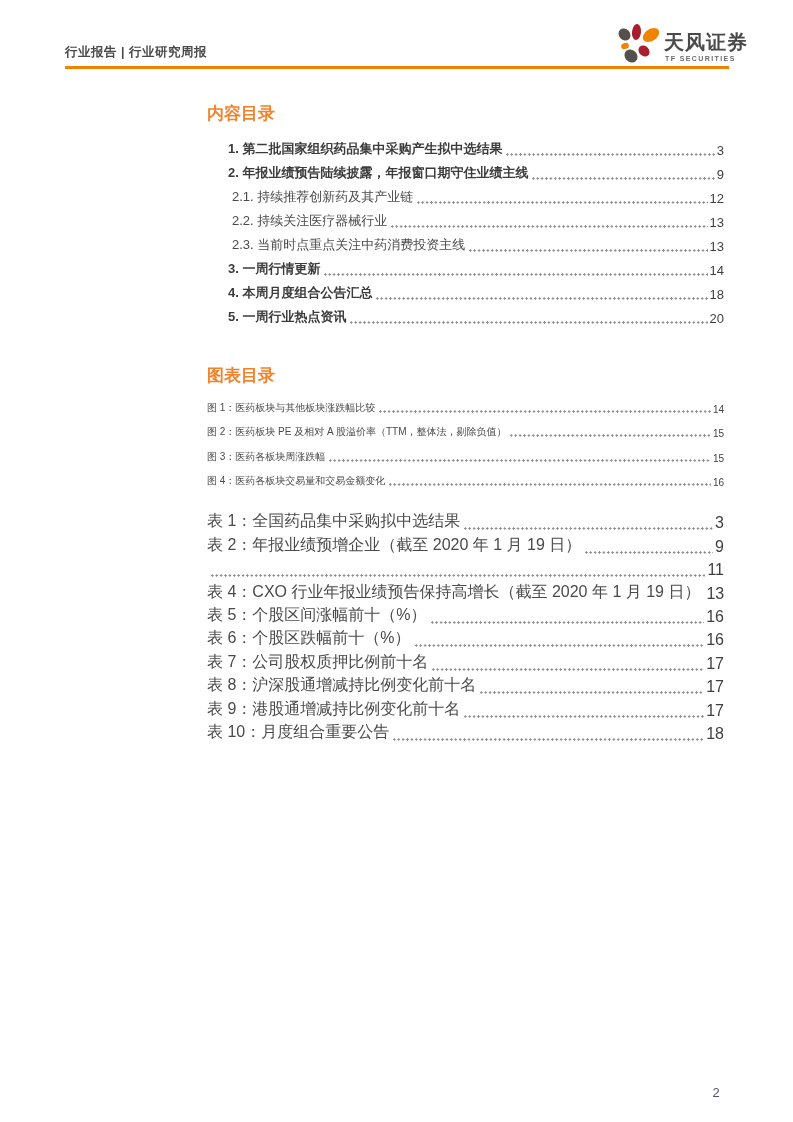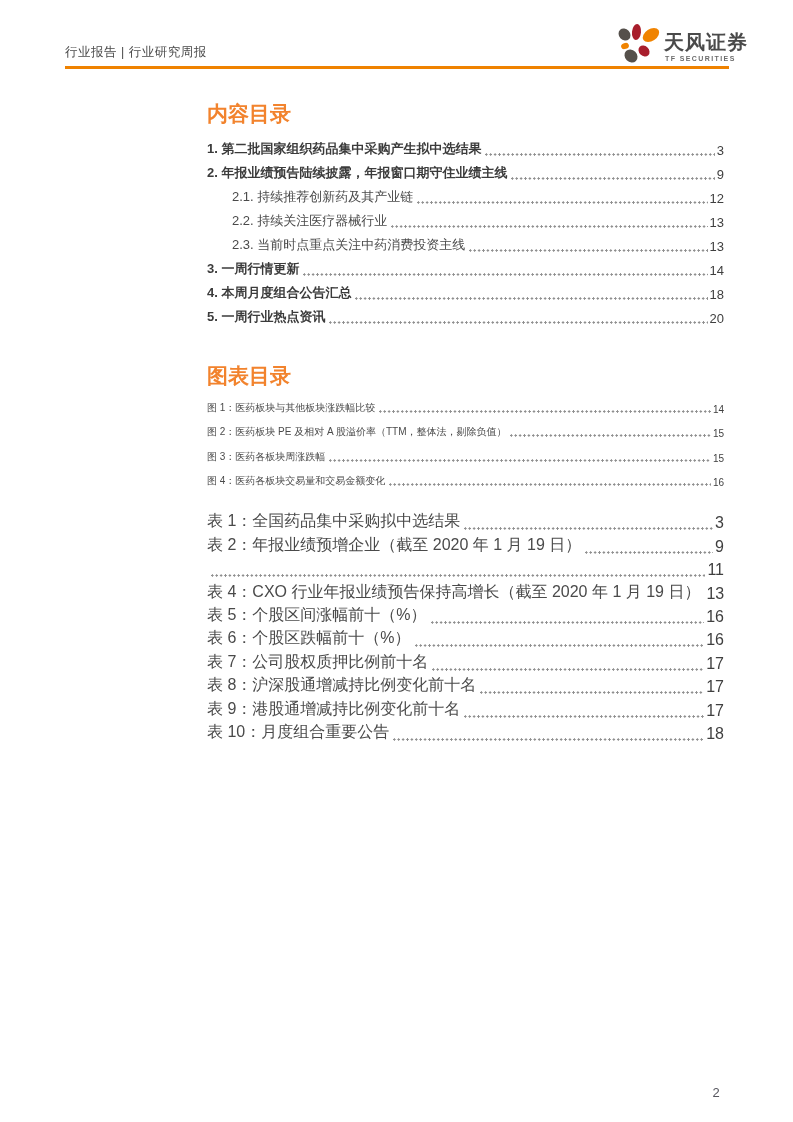--- a/index.html
+++ b/index.html
@@ -13,21 +13,21 @@
     overflow: hidden;
     font-family: "Liberation Sans", "DejaVu Sans", sans-serif;
   }
 
   
   .header-title {
     position: absolute;
     left: 65px;
     top: 44px;
     font-size: 12.5px;
-    font-weight: normal;
+    font-weight: bold;
     color: #4a4a4a;
     letter-spacing: 0.5px;
     white-space: nowrap;
   }
   .header-rule {
     position: absolute;
     left: 65px;
     top: 66px;
     width: 664px;
     height: 3px;
@@ -51,21 +51,21 @@
   }
   .brand-en {
     position: absolute; left: 47px; top: 33px;
     font-size: 7px; font-weight: bold; color: #6b6b6b;
     letter-spacing: 1.4px; white-space: nowrap;
   }
 
   
   .main { position: absolute; left: 207px; top: 0; width: 517px; }
   .sec-title {
-    font-size: 21px;
+    font-size: 17px;
     font-weight: bold;
     color: #f2832d;
     line-height: 20px;
   }
   .sec-title.contents { margin-top: 104px; }
   .sec-title.charts   { margin-top: 37px; }
 
   .rows.toc { margin-top: 13px; }
   .rows.figs { margin-top: 7px; }
   .rows.tbls { margin-top: 21px; }
@@ -76,21 +76,21 @@
     height: 24px;
     padding-bottom: 3px;
     font-size: 13px;
     color: #4a4a4a;
     cursor: pointer;
   }
   .rows.figs .row { height: 24.5px; font-size: 10px; }
   .rows.tbls .row { height: 23.4px; font-size: 16px; }
 
   .row .lbl { white-space: nowrap; }
-  .row.lv1 .lbl { font-weight: bold; color: #3b3b3b; }
+  .row.lv1 .lbl { font-weight: bold; color: #3b3b3b; margin-left: 21px; }
   .row.lv2 { padding-left: 25px; justify-content: space-between; }
 
   .row .leader {
     flex: 1;
     height: 3px;
     margin: 0 2px 2px 4px;
     background-image: radial-gradient(circle at 1.4px 1.5px, #8f8f8f 1.05px, rgba(0,0,0,0) 1.2px);
     background-size: 4.4px 3px;
     background-repeat: repeat-x;
   }

